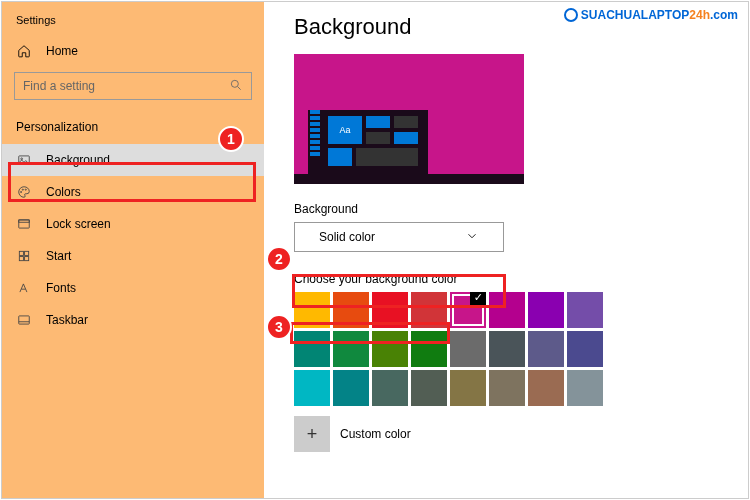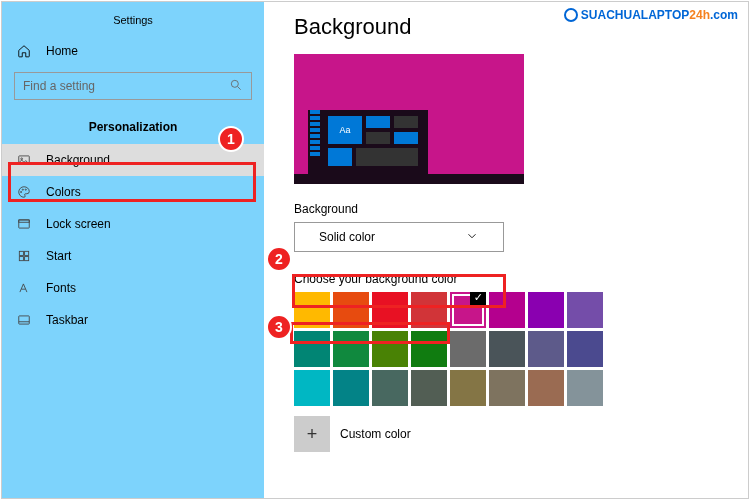--- a/index.html
+++ b/index.html
@@ -1,23 +1,23 @@
 <!DOCTYPE html>
 <html><head>
 <meta charset="utf-8">
 <style>
 * { margin: 0; padding: 0; box-sizing: border-box; font-family: 'Segoe UI', Arial, sans-serif; }
 body { background: #fff; width: 750px; height: 500px; overflow: hidden; position: relative; }
 .frame { border: 1px solid #ccc; width: 748px; height: 498px; margin: 1px; position: relative; display: flex; background: #fff; overflow: hidden; }
-.sidebar { width: 262px; background: #7dd3fc; height: 100%; padding-top: 8px; position: relative; text-align: center; }
+.sidebar { width: 262px; background: #fdba74; height: 100%; padding-top: 8px; position: relative; }
 .title { font-size: 11px; padding: 4px 14px 10px; }
 .home-row { display: flex; align-items: center; padding: 8px 14px; cursor: pointer; font-size: 12px; }
 .home-row .ic { width: 16px; margin-right: 14px; display: flex; justify-content: center; }
 .search { margin: 6px 12px 14px; border: 1px solid #999; height: 28px; display: flex; align-items: center; padding: 0 8px; justify-content: space-between; font-size: 12px; color: #666; gap: 36px; }
-.section-head { font-weight: 700; font-size: 12px; padding: 6px 14px 10px; }
+.section-head { font-weight: 400; font-size: 12px; padding: 6px 14px 10px; }
 .nav-item { display: flex; align-items: center; padding: 9px 14px; font-size: 12px; cursor: pointer; }
 .nav-item .ic { width: 16px; margin-right: 14px; display: flex; justify-content: center; color: #444; }
 .nav-item.active { background: #ddd; }
 .main { flex: 1; padding: 12px 0 0 30px; position: relative; overflow: hidden; }
 .page-h { font-size: 22px; font-weight: 400; margin-bottom: 14px; }
 .preview { width: 230px; height: 130px; background: #c7158a; position: relative; overflow: hidden; margin-bottom: 18px; }
 .pv-taskbar { position: absolute; bottom: 0; left: 0; right: 0; height: 10px; background: #1a0a1a; }
 .pv-start { position: absolute; bottom: 10px; left: 14px; width: 120px; height: 64px; background: #1a0a1a; }
 .pv-left { position: absolute; left: 0; top: 0; bottom: 0; width: 14px; }
 .pv-left div { height: 4px; background: #0078d7; margin-bottom: 2px; margin-left: 2px; width: 10px; }

